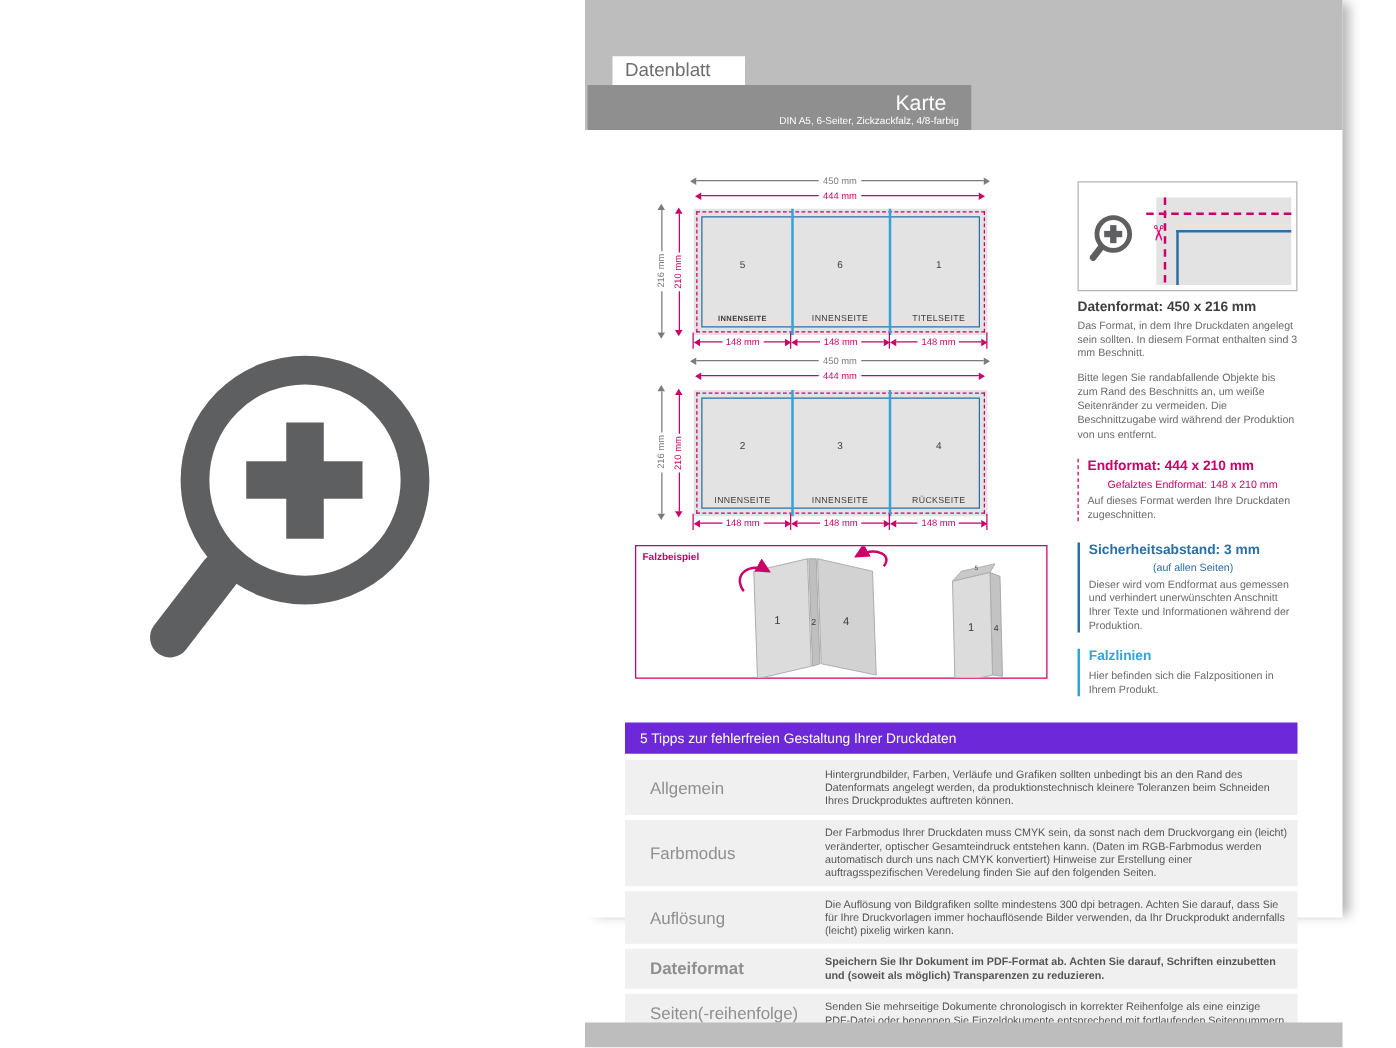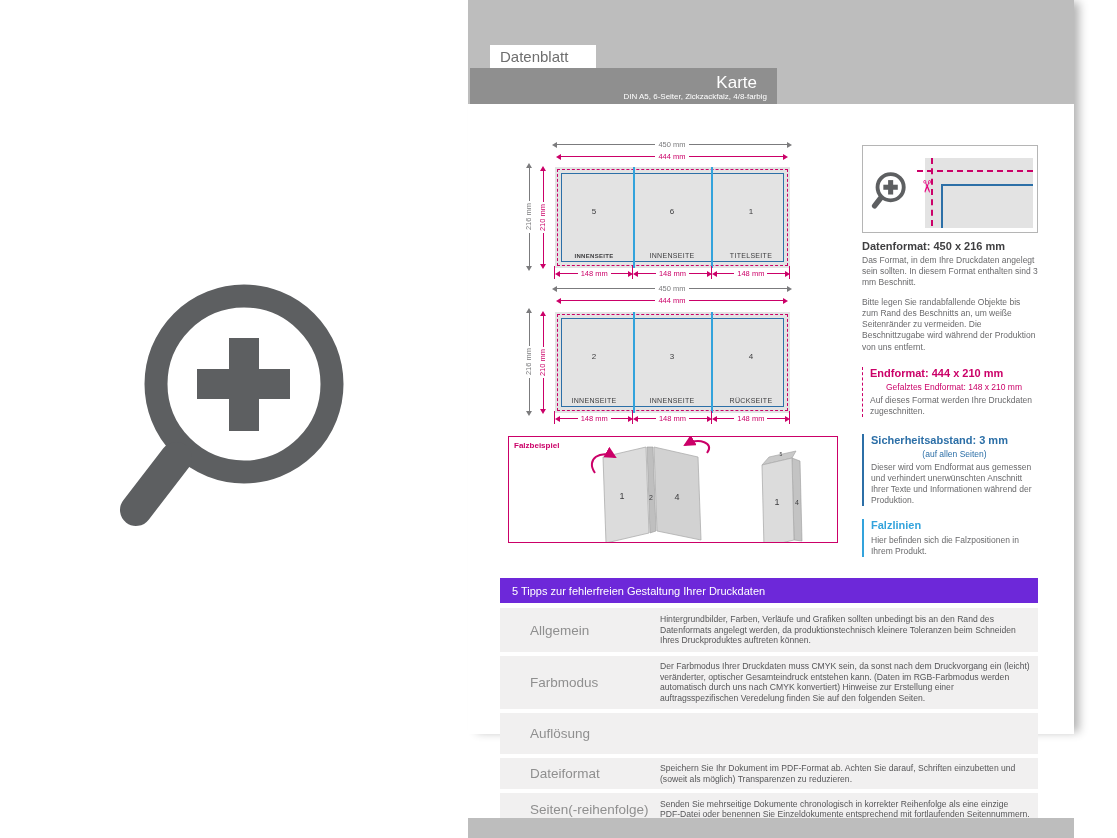--- a/index.html
+++ b/index.html
@@ -73,21 +73,21 @@
   .sec-end h3, .sec-end .sub { color:#cb0068; }
   .sec-sich { border-left:2px solid #2c6fa7; padding-left:7px; margin-bottom:13px; }
   .sec-sich h3, .sec-sich .sub { color:#2c6fa7; }
   .sec-falz { border-left:2px solid #33a3dc; padding-left:7px; }
   .sec-falz h3 { color:#33a3dc; }
 
   
   .tips { position:absolute; left:32px; top:578px; width:538px; }
   .tips-header { background:#6d28d9; color:#fff; font-size:11px; height:25px; display:flex; align-items:center; padding-left:12px; margin-bottom:5px; }
   .tip-row { background:#f1f0f0; display:grid; grid-template-columns:160px 1fr; align-items:center; margin-bottom:4px; padding:5px 8px 5px 0; }
-  .tip-row .lbl { font-size:13.5px; color:#8f8f8f; padding-left:30px; }
+  .tip-row .lbl { font-size:13.5px; color:#8f8f8f; padding-left:20px; }
   .tip-row .txt { font-size:8.6px; color:#565658; line-height:1.25; }
 </style>
 </head>
 <body>
 
 <div class="canvas">
 
   <svg class="big-zoom" viewBox="0 0 242 268">
     <circle cx="132" cy="102" r="88" fill="none" stroke="#5d5f61" stroke-width="23"></circle>
     <line x1="64" y1="176" x2="24" y2="228" stroke="#5d5f61" stroke-width="32" stroke-linecap="round"></line>
@@ -321,22 +321,23 @@
       <div class="tip-row" style="min-height:44px;">
         <div class="lbl">Allgemein</div>
         <div class="txt">Hintergrundbilder, Farben, Verläufe und Grafiken sollten unbedingt bis an den Rand des Datenformats angelegt werden, da produktionstechnisch kleinere Toleranzen beim Schneiden Ihres Druckproduktes auftreten können.</div>
       </div>
       <div class="tip-row" style="min-height:44px;">
         <div class="lbl">Farbmodus</div>
         <div class="txt">Der Farbmodus Ihrer Druckdaten muss CMYK sein, da sonst nach dem Druckvorgang ein (leicht) veränderter, optischer Gesamteindruck entstehen kann. (Daten im RGB-Farbmodus werden automatisch durch uns nach CMYK konvertiert) Hinweise zur Erstellung einer auftragsspezifischen Veredelung finden Sie auf den folgenden Seiten.</div>
       </div>
       <div class="tip-row" style="min-height:41px;">
         <div class="lbl">Auflösung</div>
-      </div>
-      <div class="tip-row" style="min-height:28px;">
+        <div class="txt">Die Auflösung von Bildgrafiken sollte mindestens 300 dpi betragen. Achten Sie darauf, dass Sie für Ihre Druckvorlagen immer hochauflösende Bilder verwenden, da Ihr Druckprodukt andernfalls (leicht) pixelig wirken kann.</div>
+      </div>
+      <div class="tip-row" style="min-height:28px;font-weight:bold;">
         <div class="lbl">Dateiformat</div>
         <div class="txt">Speichern Sie Ihr Dokument im PDF-Format ab. Achten Sie darauf, Schriften einzubetten und (soweit als möglich) Transparenzen zu reduzieren.</div>
       </div>
       <div class="tip-row" style="min-height:32px;">
         <div class="lbl">Seiten(-reihenfolge)</div>
         <div class="txt">Senden Sie mehrseitige Dokumente chronologisch in korrekter Reihenfolge als eine einzige PDF-Datei oder benennen Sie Einzeldokumente entsprechend mit fortlaufenden Seitennummern.</div>
       </div>
     </div>
 
     <div class="bottom-band"></div>

